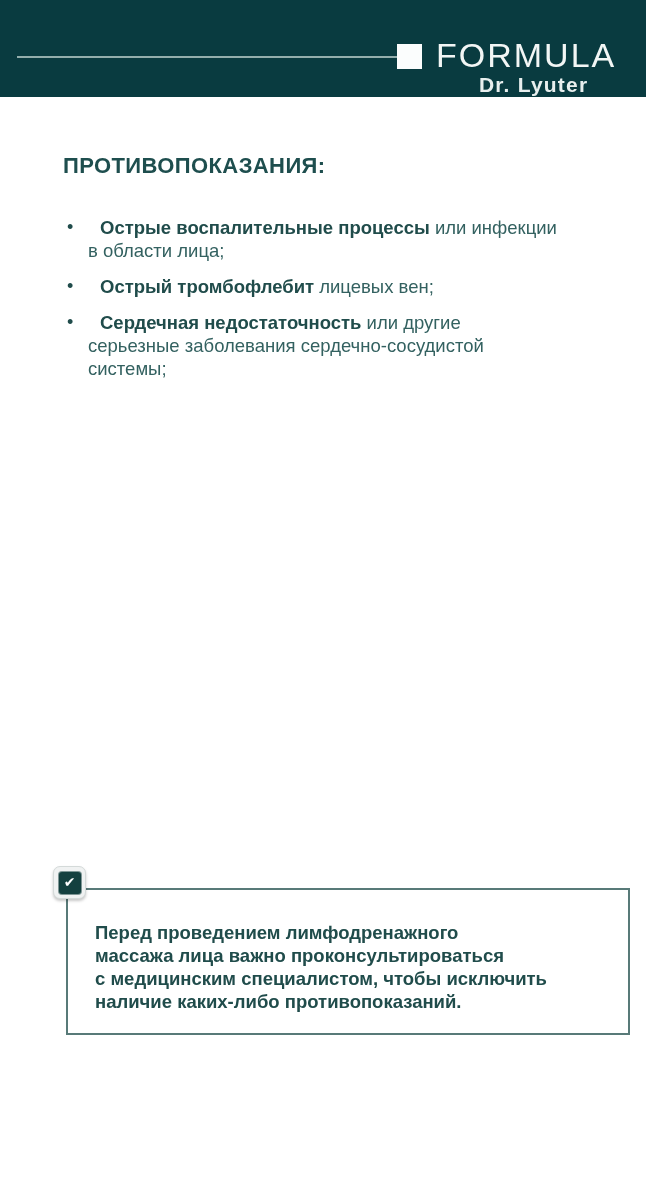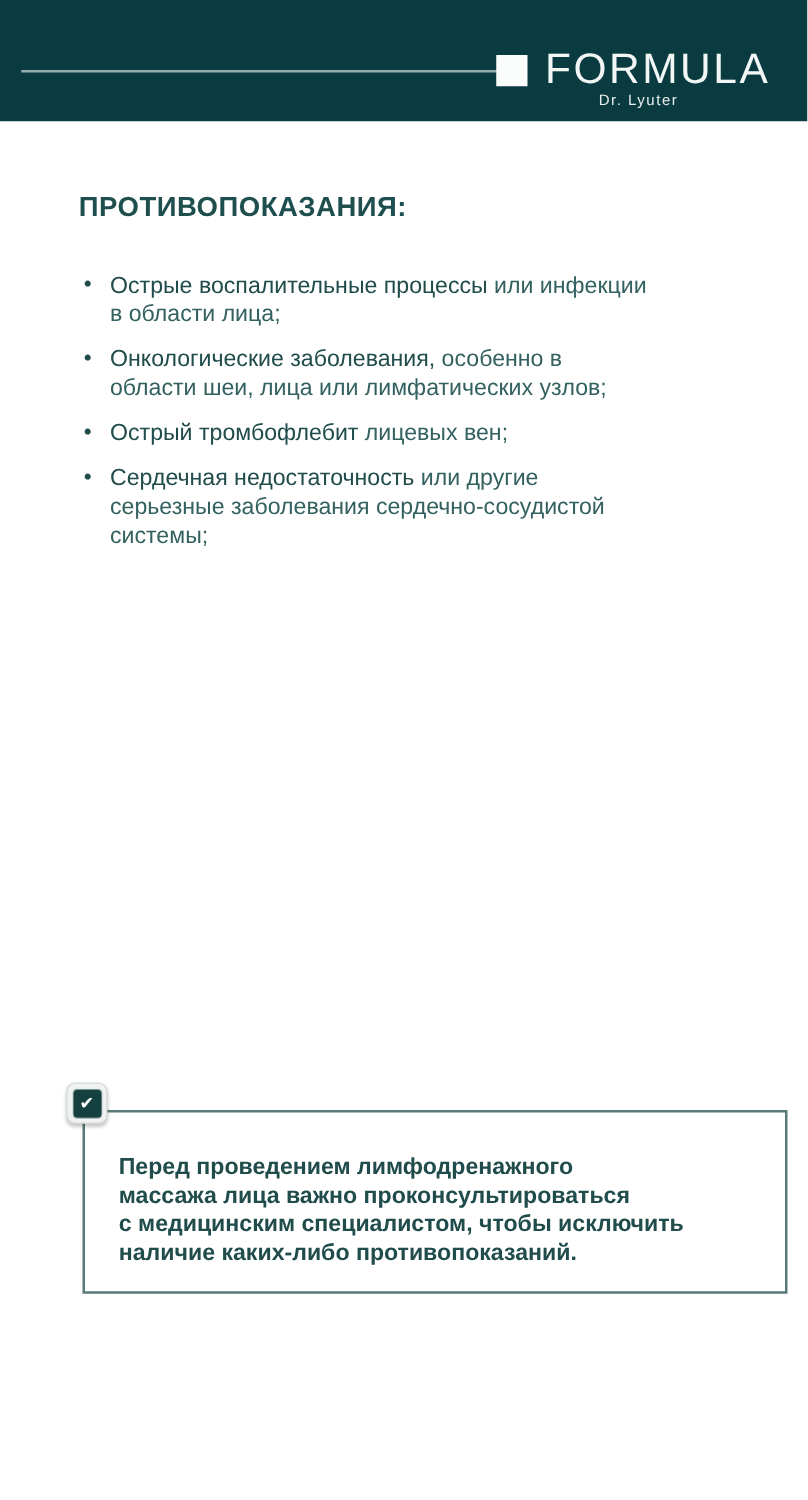--- a/index.html
+++ b/index.html
@@ -35,22 +35,22 @@
     top: 36px; left: 436px;
     font-size: 34px;
     font-weight: 300;
     letter-spacing: 2px;
     color: #f2f6f5;
     white-space: nowrap;
   }
   .brand-subtitle {
     position: absolute;
     top: 73px; left: 479px;
-    font-size: 12px;
-    font-weight: 400;
+    font-size: 21px;
+    font-weight: 700;
     letter-spacing: 1.2px;
     color: #e8efee;
     white-space: nowrap;
   }
 
   
   .main {
     position: absolute;
     top: 97px; left: 0;
     width: 582px;
@@ -76,23 +76,24 @@
     color: #336160;
   }
   .contra-list li::before {
     content: "\2022";
     position: absolute;
     left: 4px; top: 0;
     color: #204c4b;
     font-size: 18px;
   }
   .contra-list .lead {
-    font-weight: 400;
+    font-weight: 700;
     color: #204c4b;
     white-space: pre-line;
+    margin-left: 12px;
   }
   .contra-list .rest {
     font-weight: 400;
     white-space: pre-line;
   }
 
   
   .note-box {
     position: absolute;
     top: 888px; left: 66px;
@@ -146,22 +147,20 @@
   <div class="brand-square"></div>
   <div class="brand-name">FORMULA</div>
   <div class="brand-subtitle">Dr. Lyuter</div>
 </header>
 
 <main class="main">
   <h1 class="page-title">ПРОТИВОПОКАЗАНИЯ:</h1>
   <ul class="contra-list">
     <li><span class="lead">Острые воспалительные процессы</span><span class="rest"> или инфекции
 в области лица;</span></li>
-    <li><span class="lead">Онкологические заболевания,</span><span class="rest"> особенно в
-области шеи, лица или лимфатических узлов;</span></li>
     <li><span class="lead">Острый тромбофлебит</span><span class="rest"> лицевых вен;</span></li>
     <li><span class="lead">Сердечная недостаточность</span><span class="rest"> или другие
 серьезные заболевания сердечно-сосудистой
 системы;</span></li>
   </ul>
 </main>
 
 <div class="check-badge">
   <div class="check-badge-inner">
     <span class="check-glyph">✔</span>

